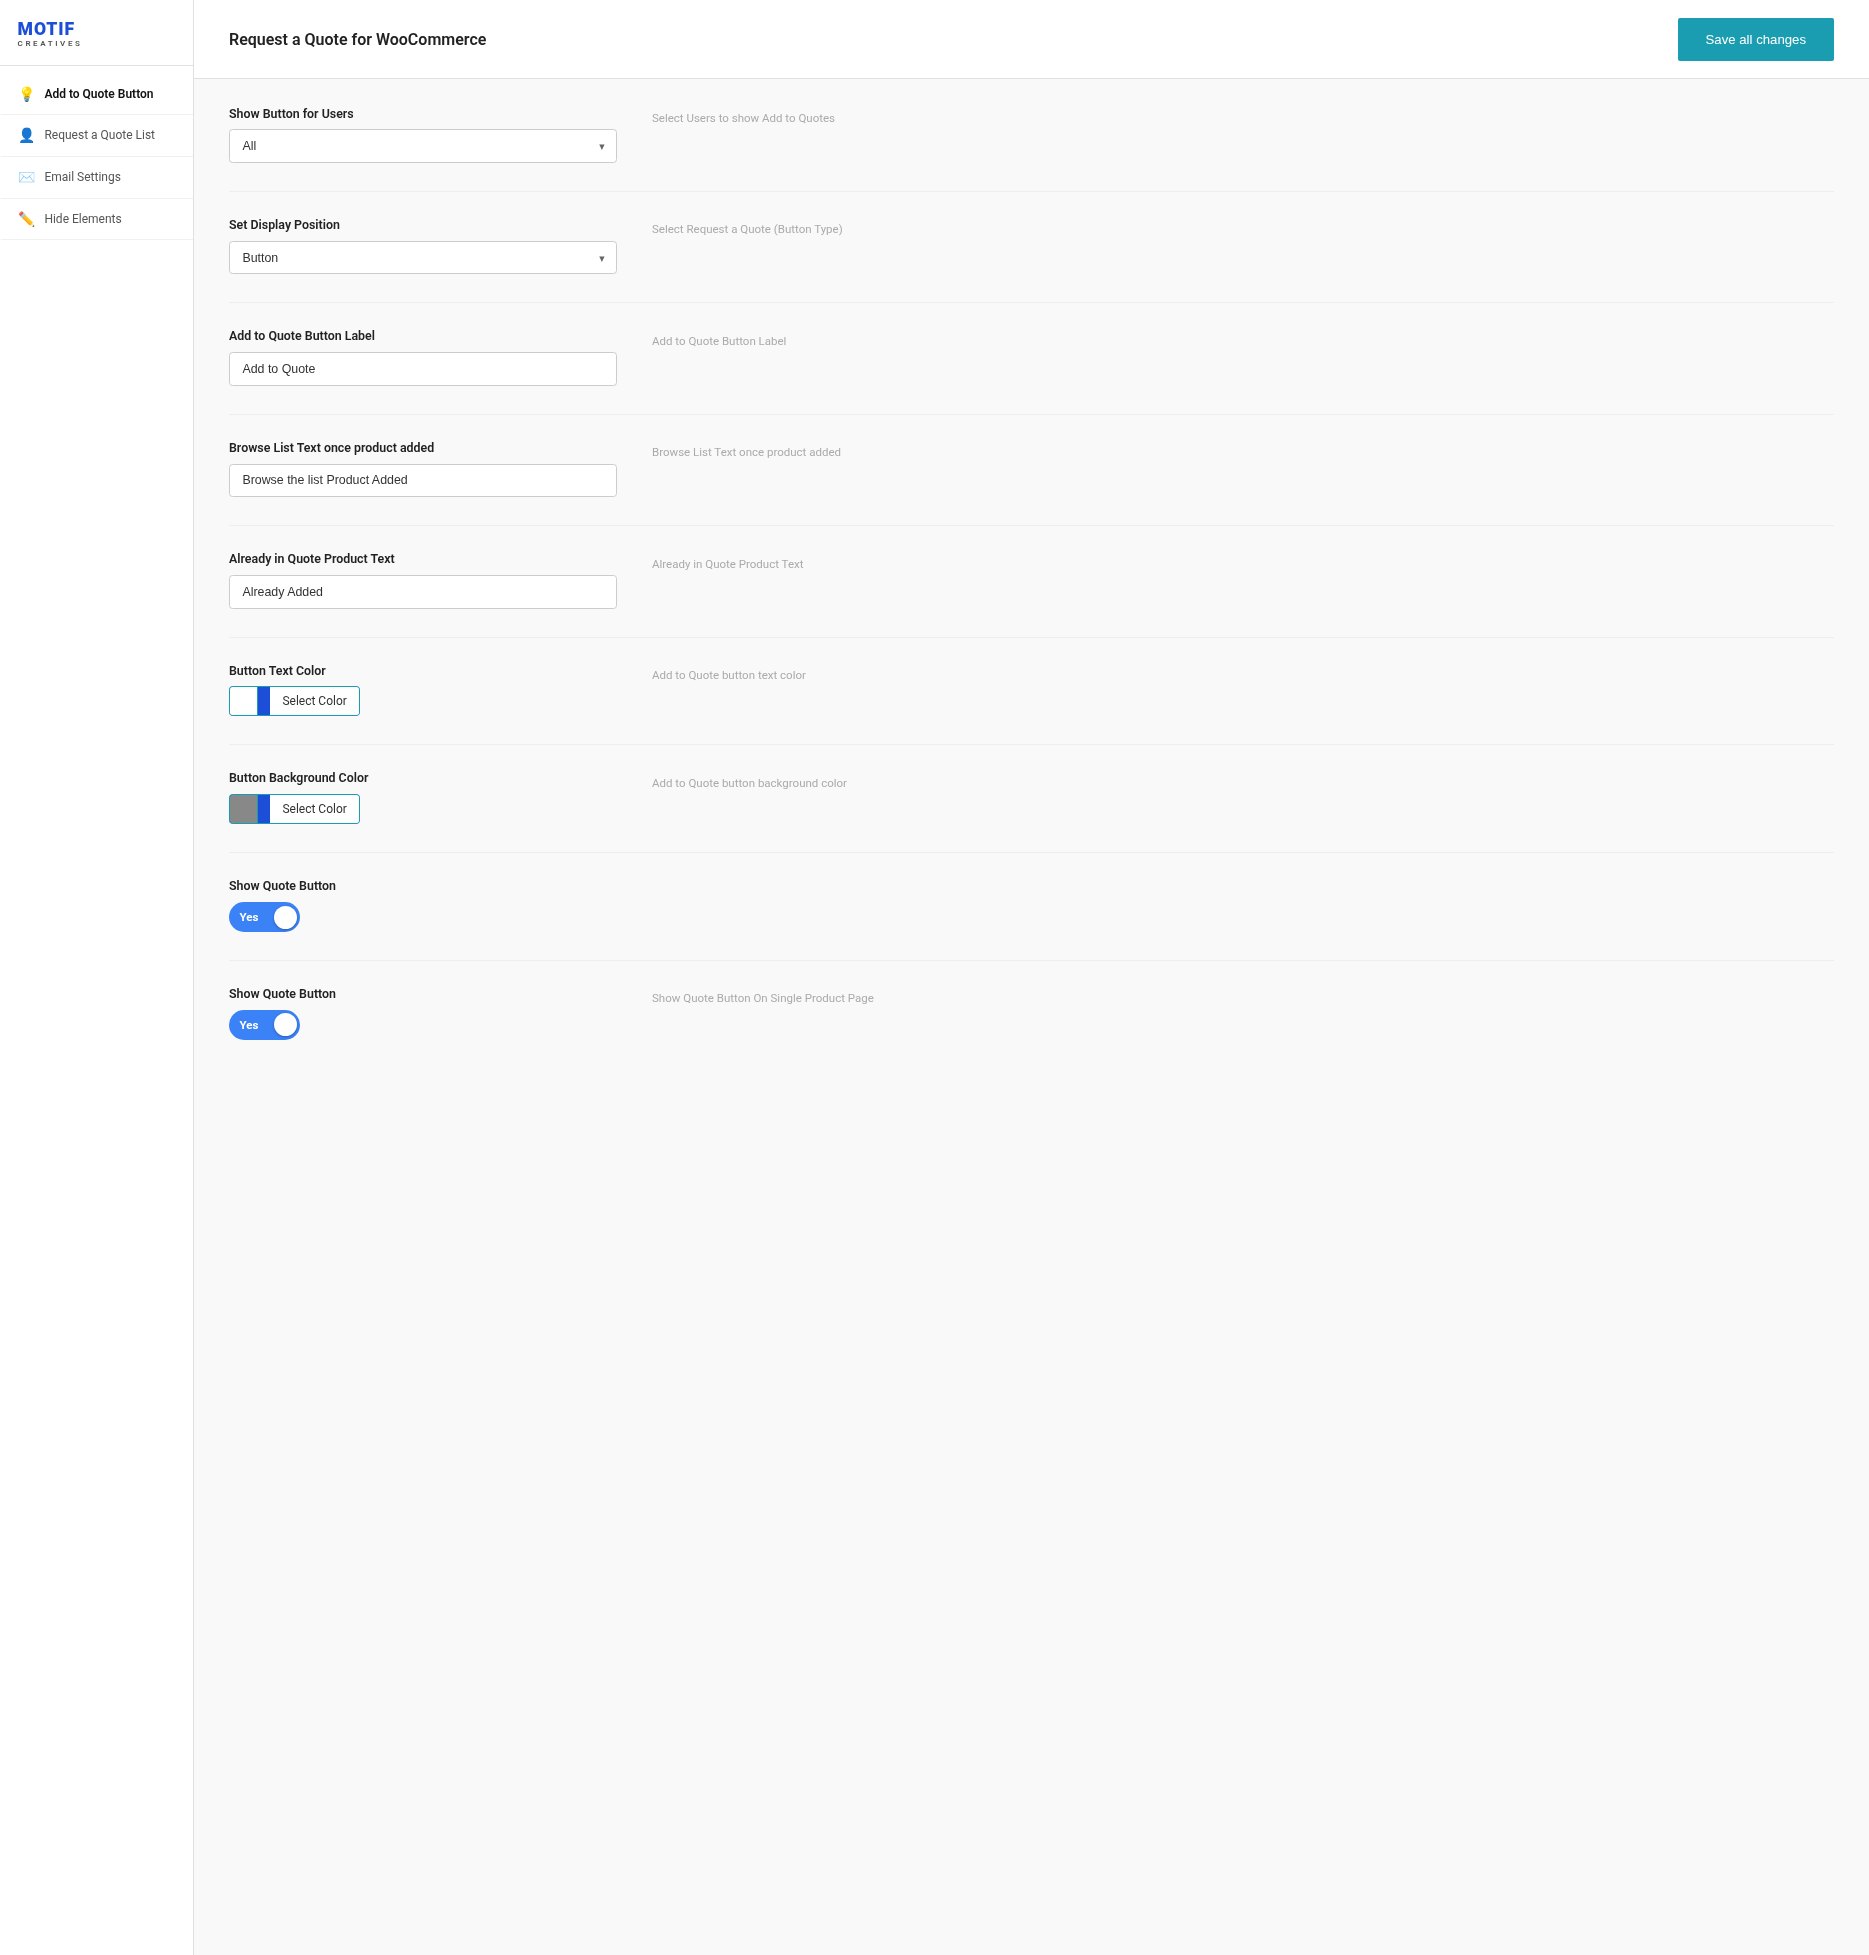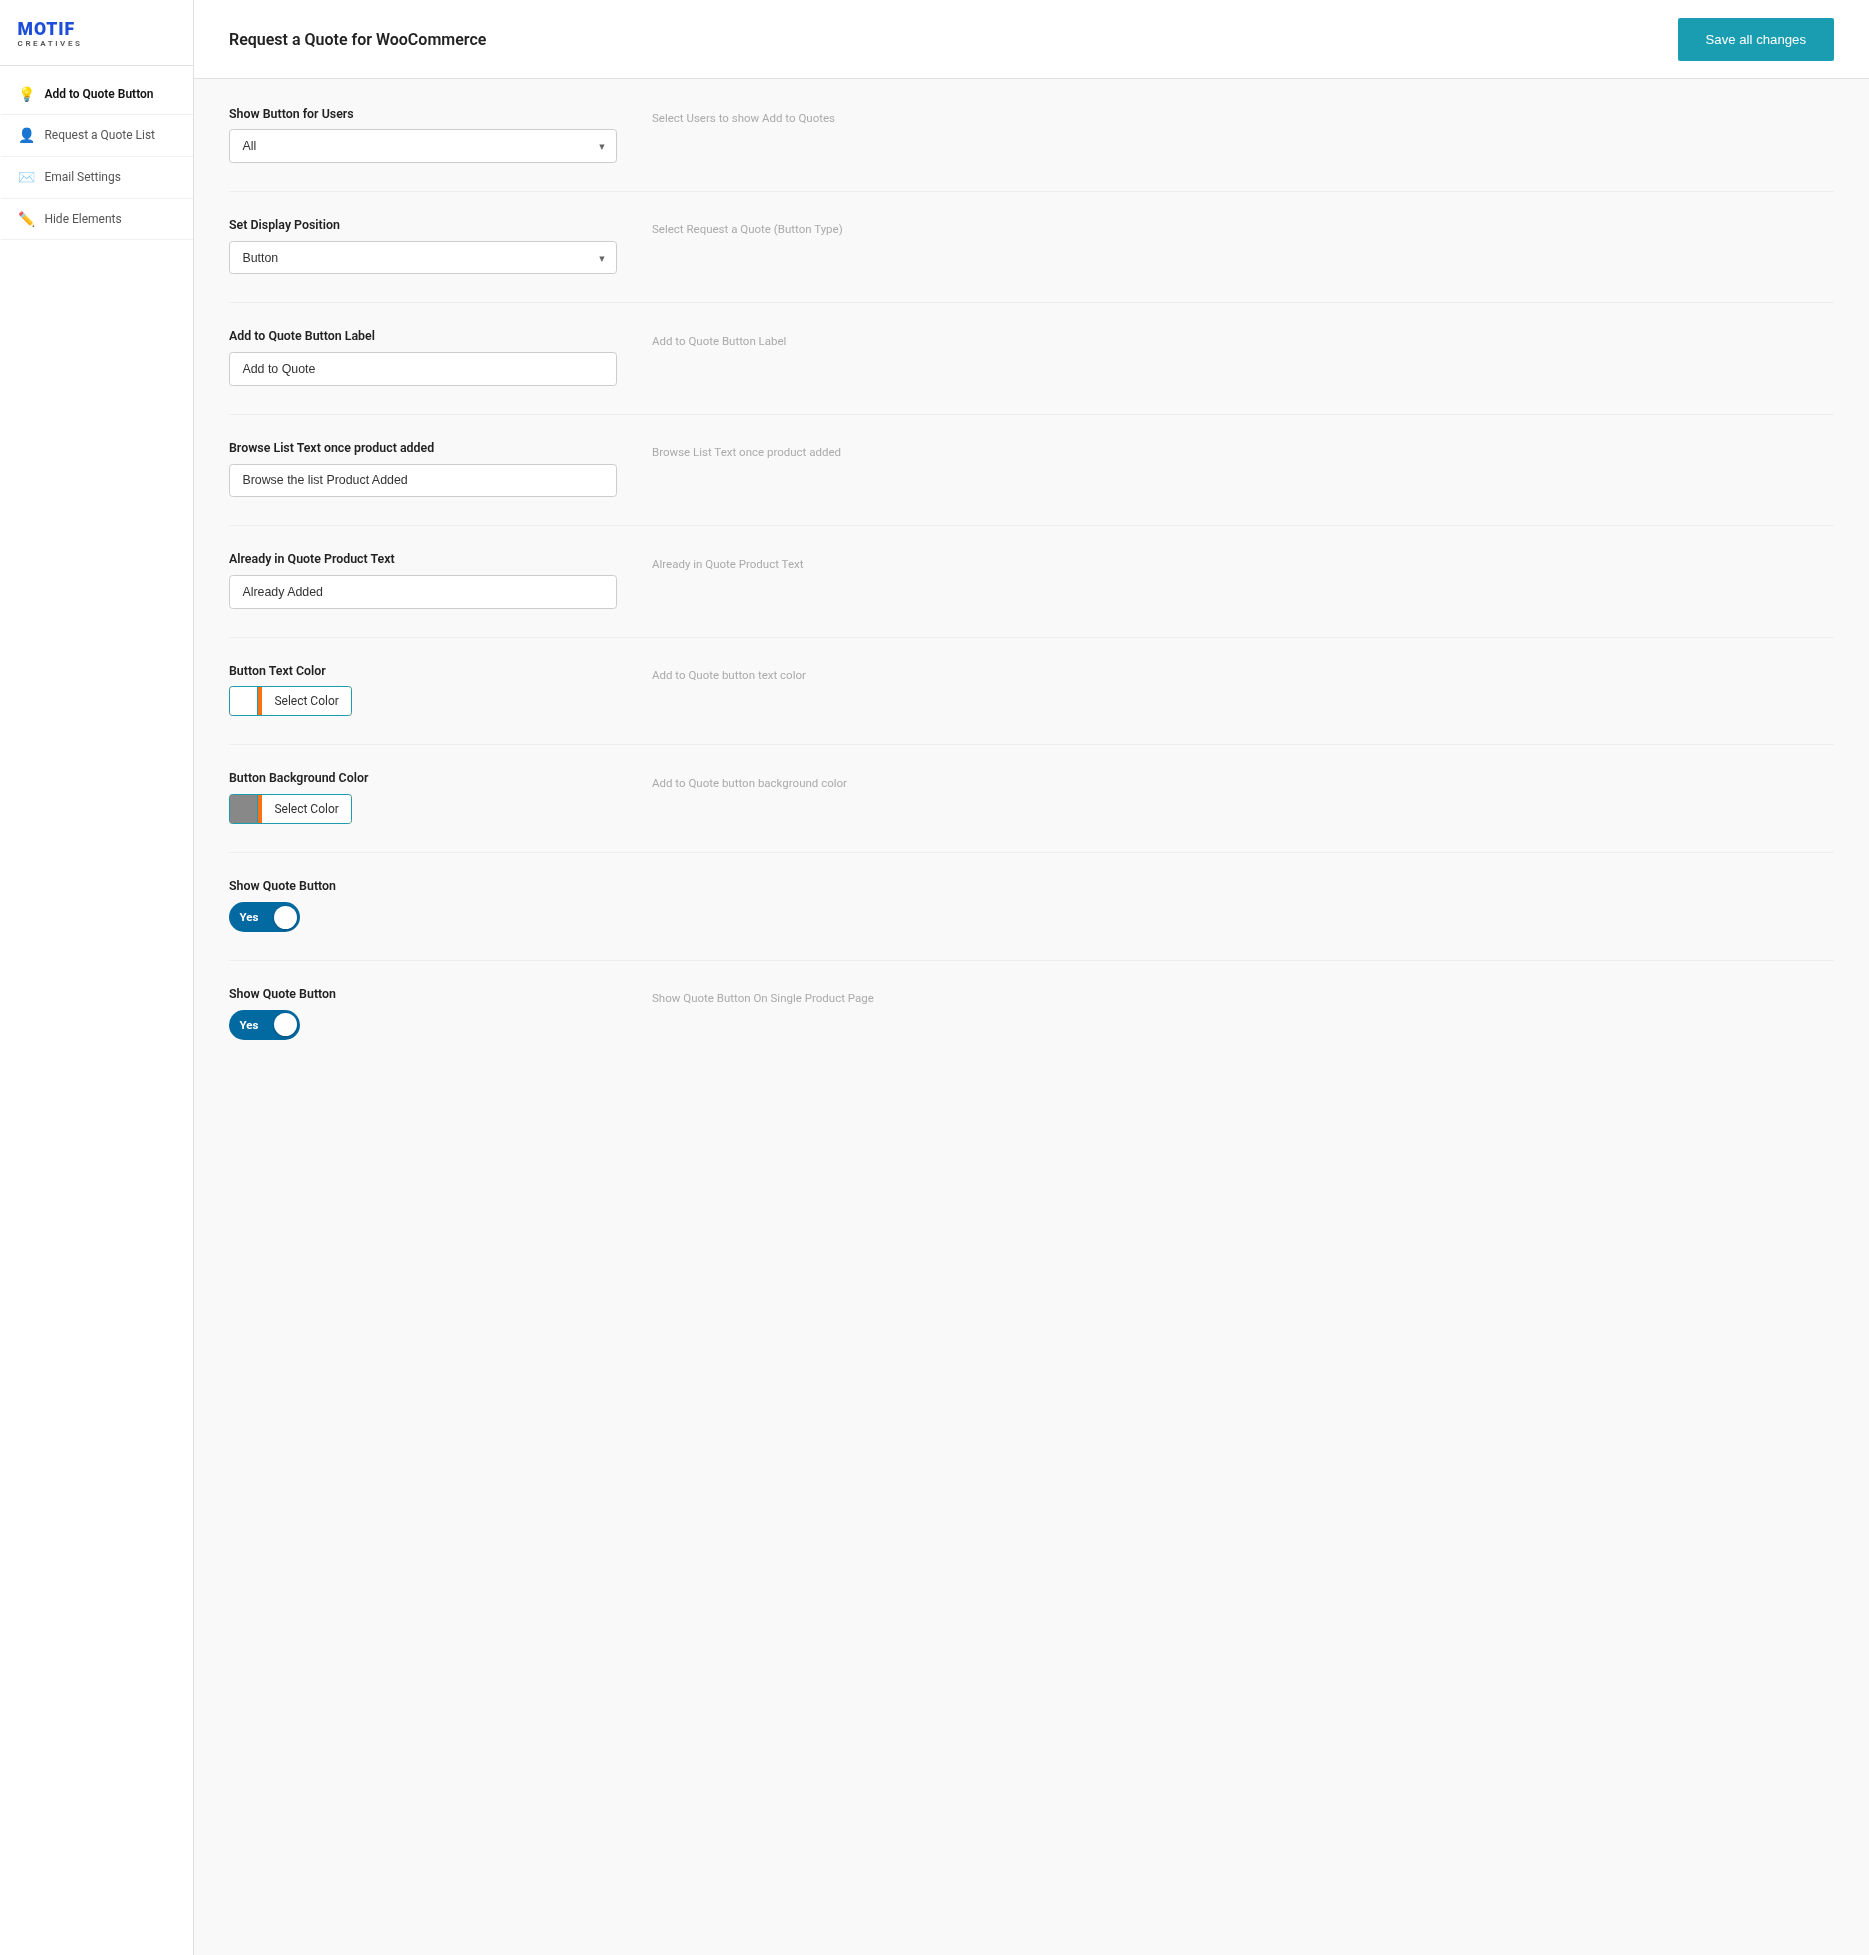--- a/index.html
+++ b/index.html
@@ -149,46 +149,46 @@
       top: 50%;
       transform: translateY(-50%);
       pointer-events: none;
       color: #666;
       font-size: 10.6px;
     }
     
     .color-picker-btn {
       display: flex;
       align-items: center;
-      gap: 4px;
+      gap: 12px;
       border: 0.9px solid #1a9db0;
       border-radius: 3.5px;
       overflow: hidden;
       width: fit-content;
       cursor: pointer;
-      background: #f97316;
+      background: #1d4ed8;
     }
     .color-swatch {
       width: 28px;
       height: 28px;
       display: block;
     }
     .color-label-btn {
       padding: 0 12.4px;
       font-size: 12px;
       color: #333;
       height: 28px;
       display: flex;
       align-items: center;
       background: #fff;
       border: none;
       cursor: pointer;
     }
     .toggle-outer {
-      background: #0369a1;
+      background: #3b82f6;
       border-radius: 17.6px;
       height: 30px;
       width: 71px;
       position: relative;
       display: flex;
       align-items: center;
       cursor: pointer;
     }
     .toggle-outer .toggle-yes-text {
       position: absolute;

